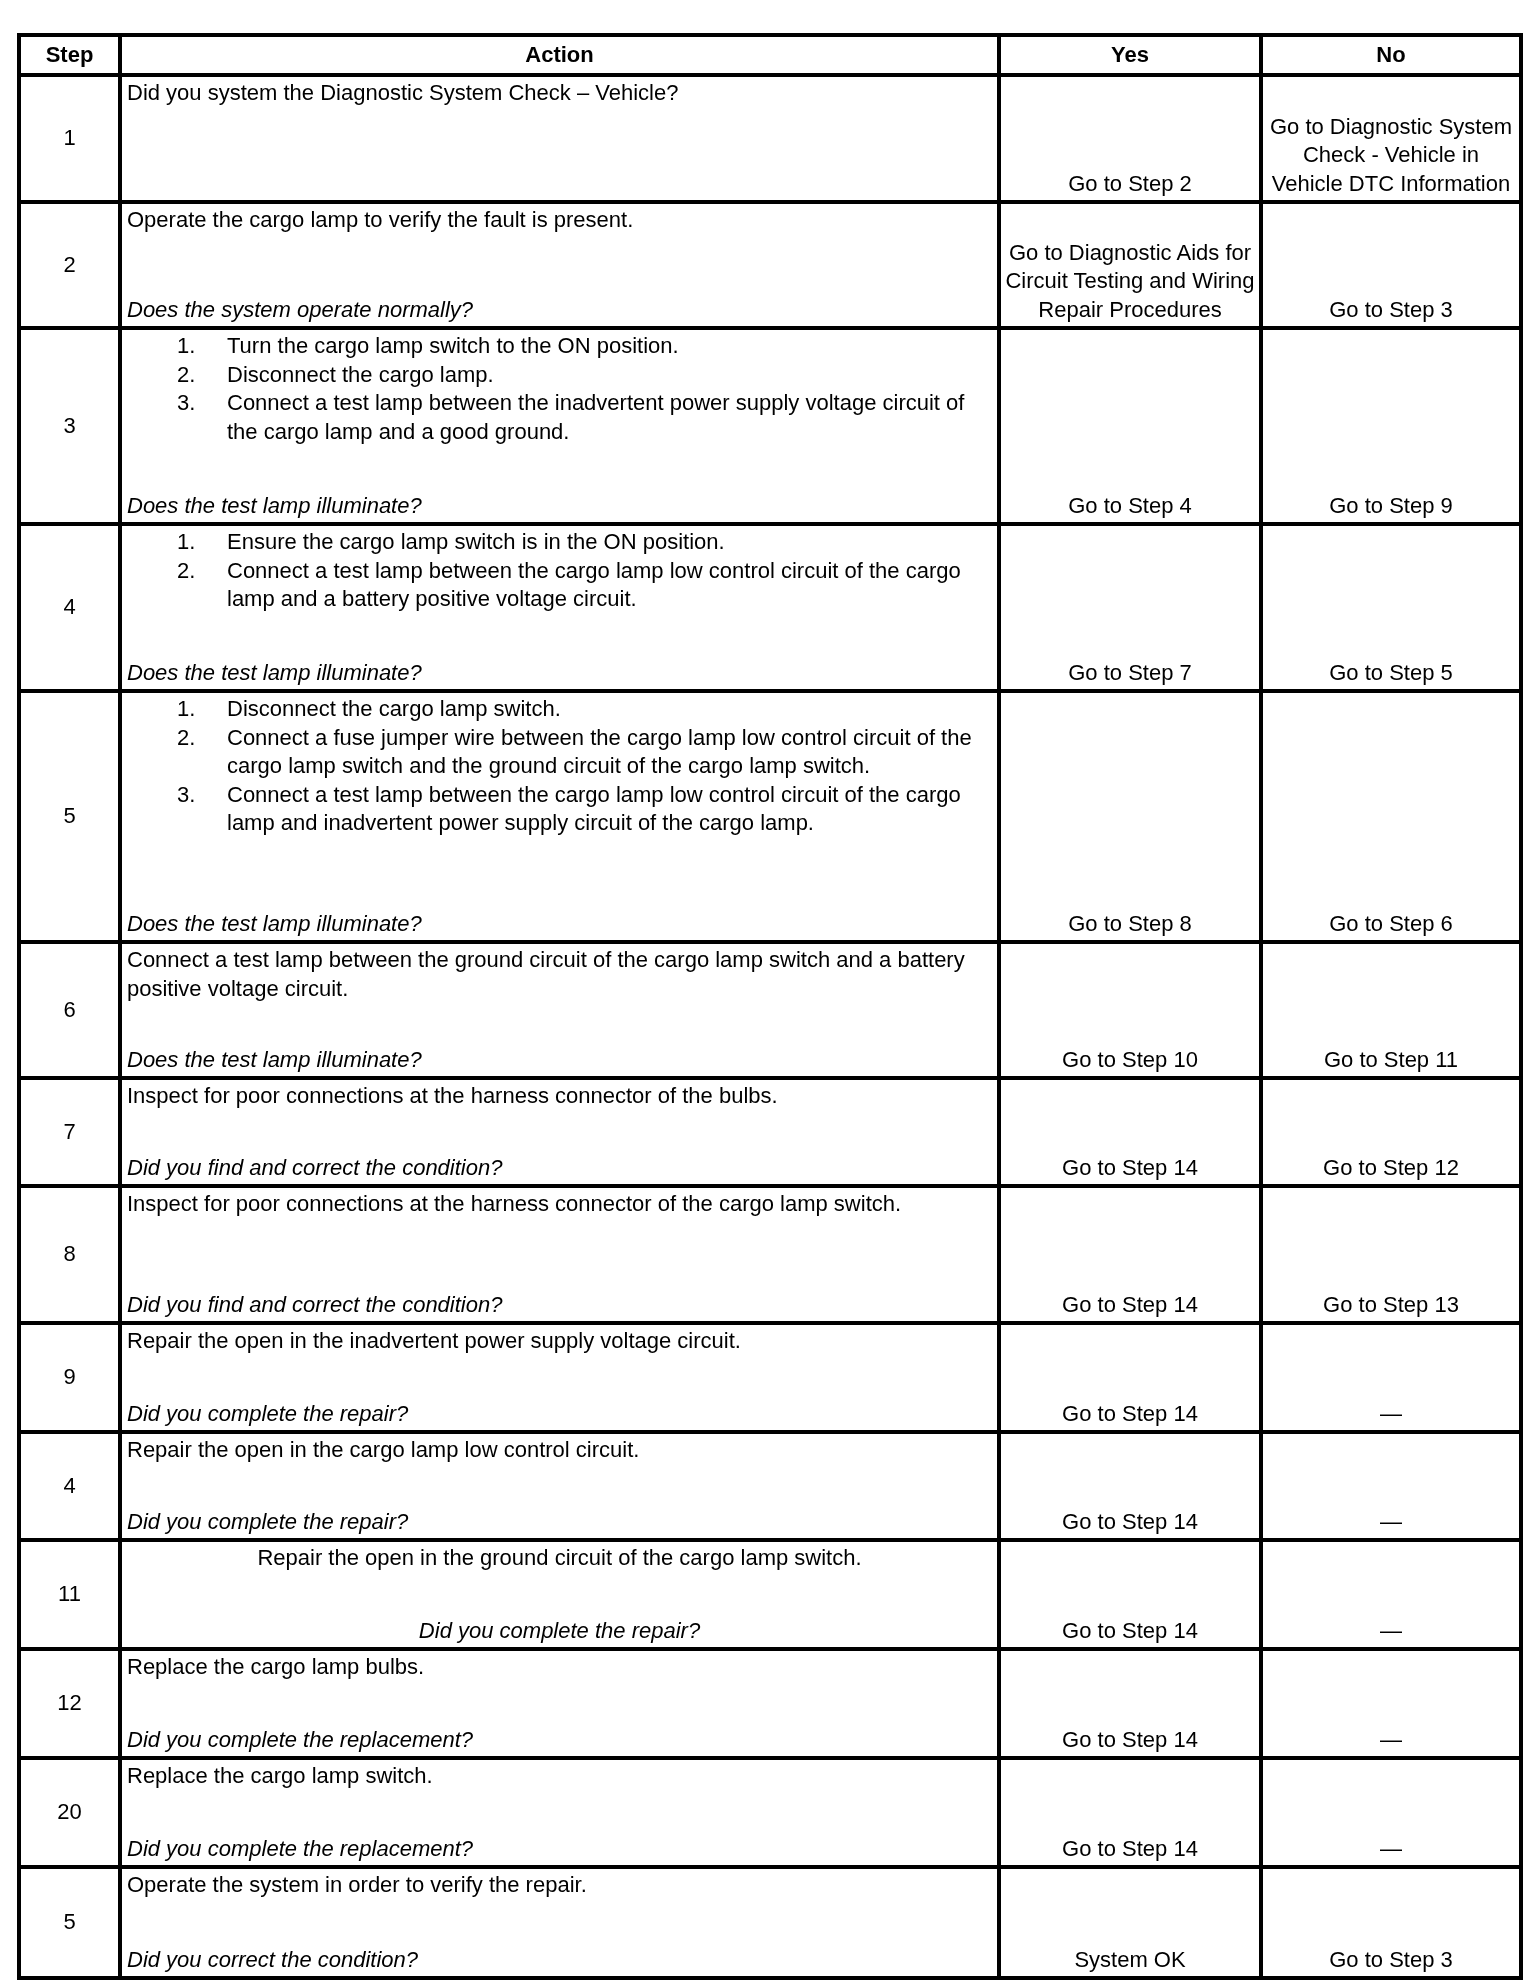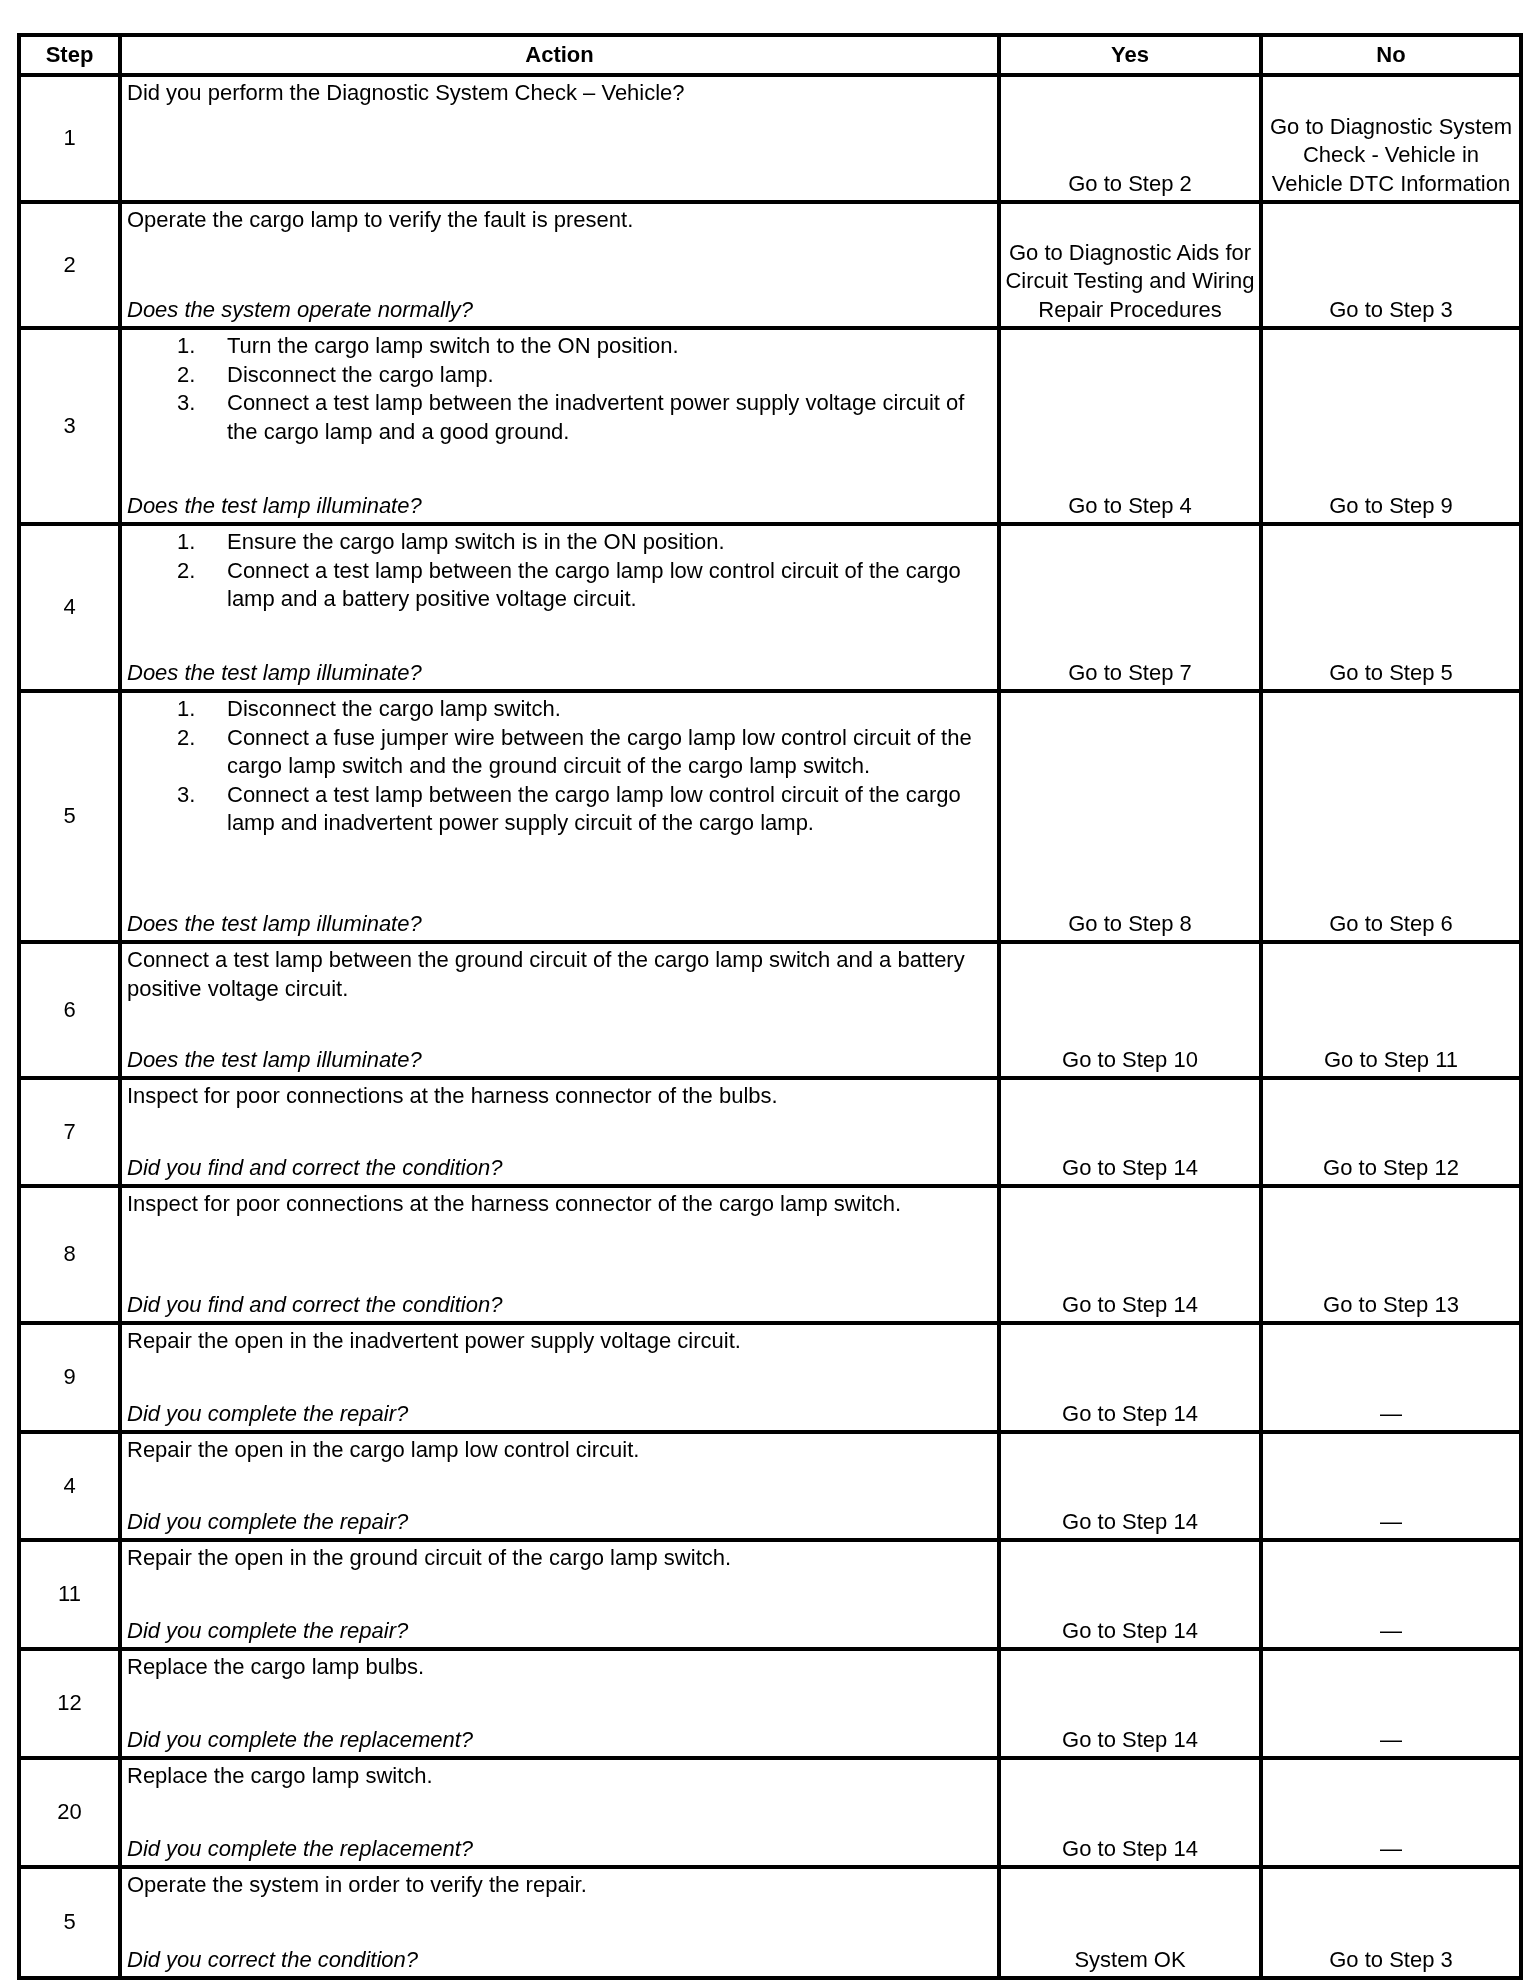--- a/index.html
+++ b/index.html
@@ -44,21 +44,21 @@
       <th>Yes</th>
       <th>No</th>
     </tr>
   </thead>
   <tbody id="tbody">
       <tr style="height: 127px;">
         <td class="step">1</td>
         <td class="action">
           <div class="action-wrap" style="height: 119px;">
             <div>
-              <div class="intro">Did you perform the Diagnostic System Check – Vehicle?</div>
+              <div class="intro">Did you system the Diagnostic System Check – Vehicle?</div>
             </div>
           </div>
         </td>
         <td class="yes">Go to Step 2</td>
         <td class="no">Go to Diagnostic System Check - Vehicle in Vehicle DTC Information</td>
       </tr>
       <tr style="height: 126px;">
         <td class="step">2</td>
         <td class="action">
           <div class="action-wrap" style="height: 118px;">
@@ -182,21 +182,21 @@
             </div>
             <div class="question">Did you complete the repair?</div>
           </div>
         </td>
         <td class="yes">Go to Step 14</td>
         <td class="no">—</td>
       </tr>
       <tr style="height: 109px;">
         <td class="step">11</td>
         <td class="action">
-          <div class="action-wrap" style="height: 101px;">
+          <div class="action-wrap" style="height: 101px; align-items: center;">
             <div>
               <div class="intro">Repair the open in the ground circuit of the cargo lamp switch.</div>
             </div>
             <div class="question">Did you complete the repair?</div>
           </div>
         </td>
         <td class="yes">Go to Step 14</td>
         <td class="no">—</td>
       </tr>
       <tr style="height: 109px;">

